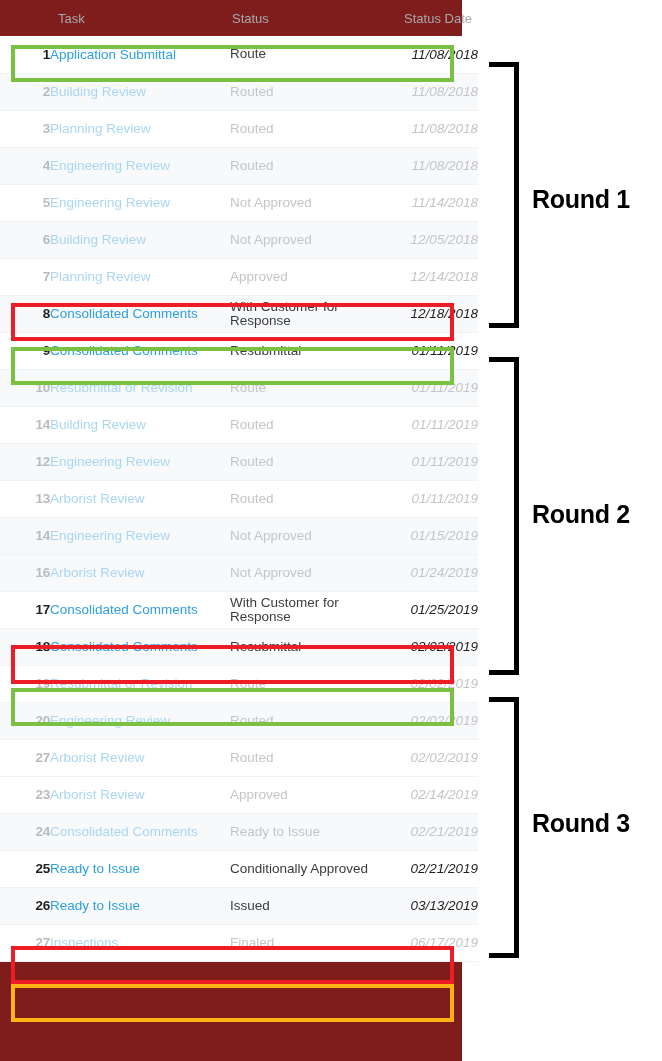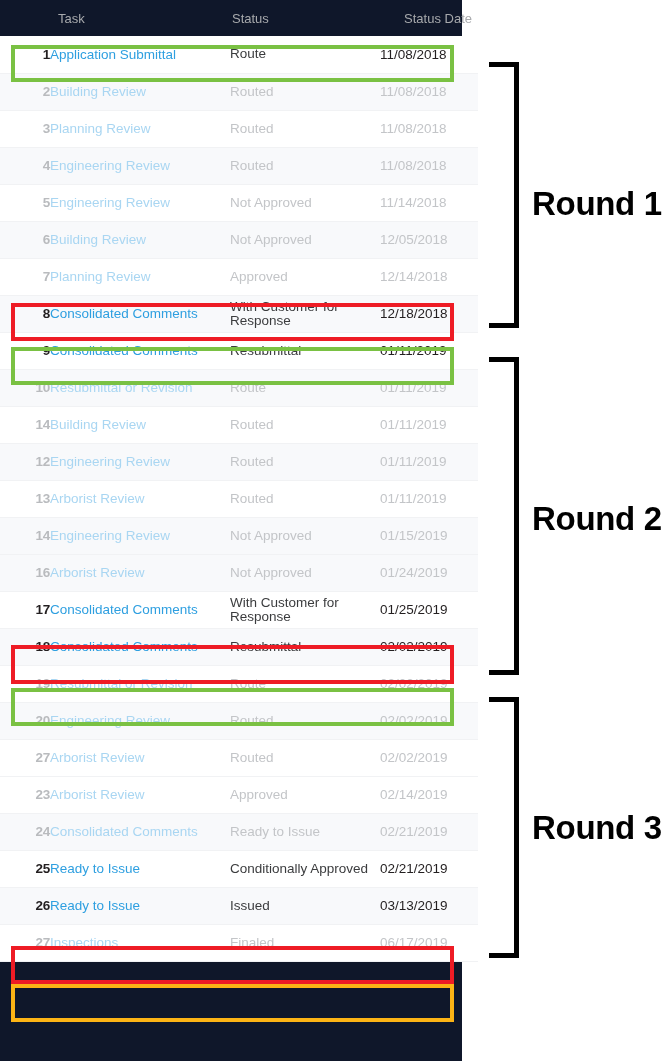--- a/index.html
+++ b/index.html
@@ -21,21 +21,21 @@
     height: 1061px;
   }
 
   
   .table-wrap {
     position: absolute;
     left: 0;
     top: 0;
     width: 462px;
     height: 1061px;
-    background: #0f172a;
+    background: #7f1d1d;
   }
 
   .table {
     width: 462px;
     border-collapse: collapse;
     table-layout: fixed;
   }
 
   .head-row th {
     font-weight: normal;
@@ -80,23 +80,24 @@
   .c-task {
     padding-left: 8px;
     color: #a9d6f2;
   }
   .c-stat {
     padding-left: 2px;
     color: #c3c5c8;
     line-height: 14px;
   }
   .c-date {
-    text-align: left;
+    text-align: right;
     padding-right: 6px;
     color: #c3c5c8;
+    font-style: italic;
   }
 
   
   .row.active .c-num  { color: #231f20; }
   .row.active .c-task { color: #2e9fe0; }
   .row.active .c-stat { color: #3b3c3e; }
   .row.active .c-date { color: #231f20; }
 
   
   .hl {
@@ -113,21 +114,21 @@
     border-top: 5px solid #000;
     border-right: 5px solid #000;
     border-bottom: 5px solid #000;
     box-sizing: border-box;
     left: 489px;
     width: 30px;
   }
   .round-label {
     position: absolute;
     left: 532px;
-    font-size: 33px;
+    font-size: 25px;
     font-weight: bold;
     color: #000;
     letter-spacing: -0.3px;
     white-space: nowrap;
   }
 </style>
 </head>
 <body>
 
 <div id="root">

